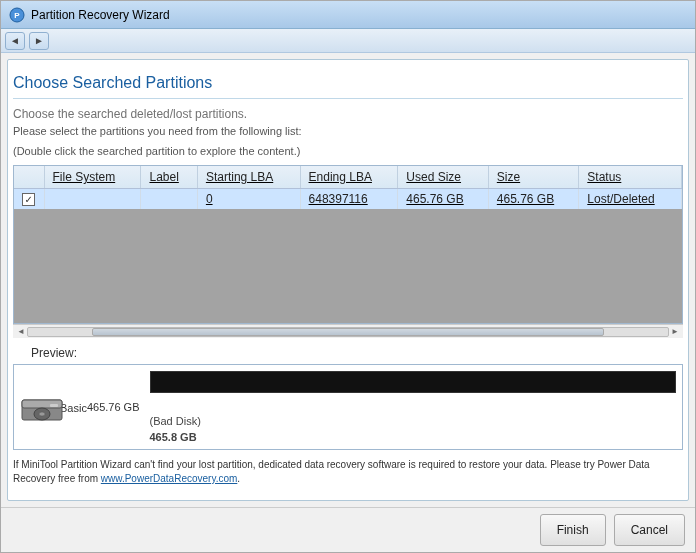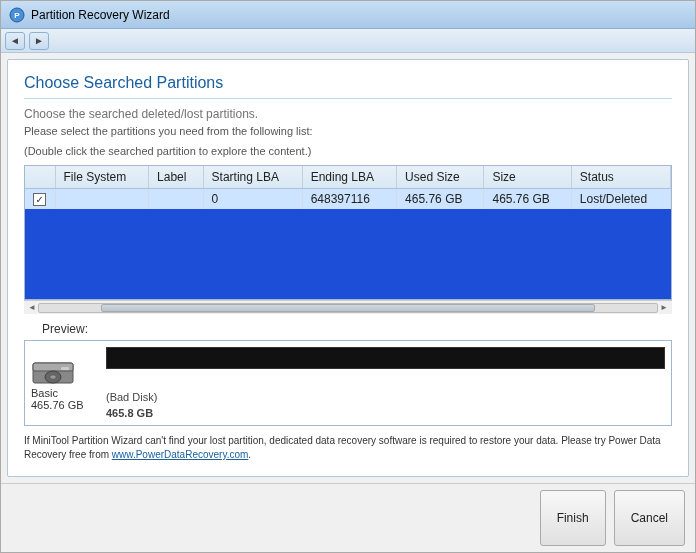--- a/index.html
+++ b/index.html
@@ -65,21 +65,21 @@
       font-size: 10px;
       color: #444;
     }
 
     .content-area {
       flex: 1;
       background: #fff;
       margin: 6px;
       border: 1px solid #b0c8d8;
       border-radius: 2px;
-      padding: 14px 16px;
+      padding: 14px 5px;
       display: flex;
       flex-direction: column;
       overflow: hidden;
     }
 
     .page-title {
       font-size: 16px;
       color: #1a5fa0;
       font-weight: normal;
       margin-bottom: 8px;
@@ -98,21 +98,22 @@
       color: #555;
       margin-bottom: 8px;
     }
 
     .table-container {
       border: 1px solid #a0b8d0;
       overflow-x: auto;
       overflow-y: auto;
       flex: 1;
       min-height: 0;
-      background: #1d4ed8;
+      background: #a3a3a3;
+      text-decoration: underline;
     }
 
     table {
       width: 100%;
       border-collapse: collapse;
       font-size: 12px;
       min-width: 600px;
     }
 
     thead tr {
@@ -214,22 +215,22 @@
       padding: 6px;
       display: flex;
       align-items: center;
       gap: 10px;
       background: #fff;
       min-height: 65px;
     }
 
     .disk-icon-area {
       display: flex;
-      flex-direction: column;
-      align-items: flex-start;
+      flex-direction: row;
+      align-items: center;
       min-width: 65px;
     }
 
     .disk-icon {
       width: 40px;
       height: 30px;
       position: relative;
     }
 
     .disk-label {
@@ -288,21 +289,21 @@
     .bottom-bar {
       display: flex;
       justify-content: flex-end;
       padding: 6px 10px;
       gap: 8px;
       background: #f0f0f0;
       border-top: 1px solid #ccc;
     }
 
     .btn {
-      padding: 20px 16px;
+      padding: 8px 16px;
       font-size: 12px;
       background: linear-gradient(to bottom, #f8f8f8, #e0e0e0);
       border: 1px solid #aaa;
       border-radius: 3px;
       cursor: pointer;
       min-width: 65px;
       color: #222;
     }
 
     .scrollbar-arrows {

